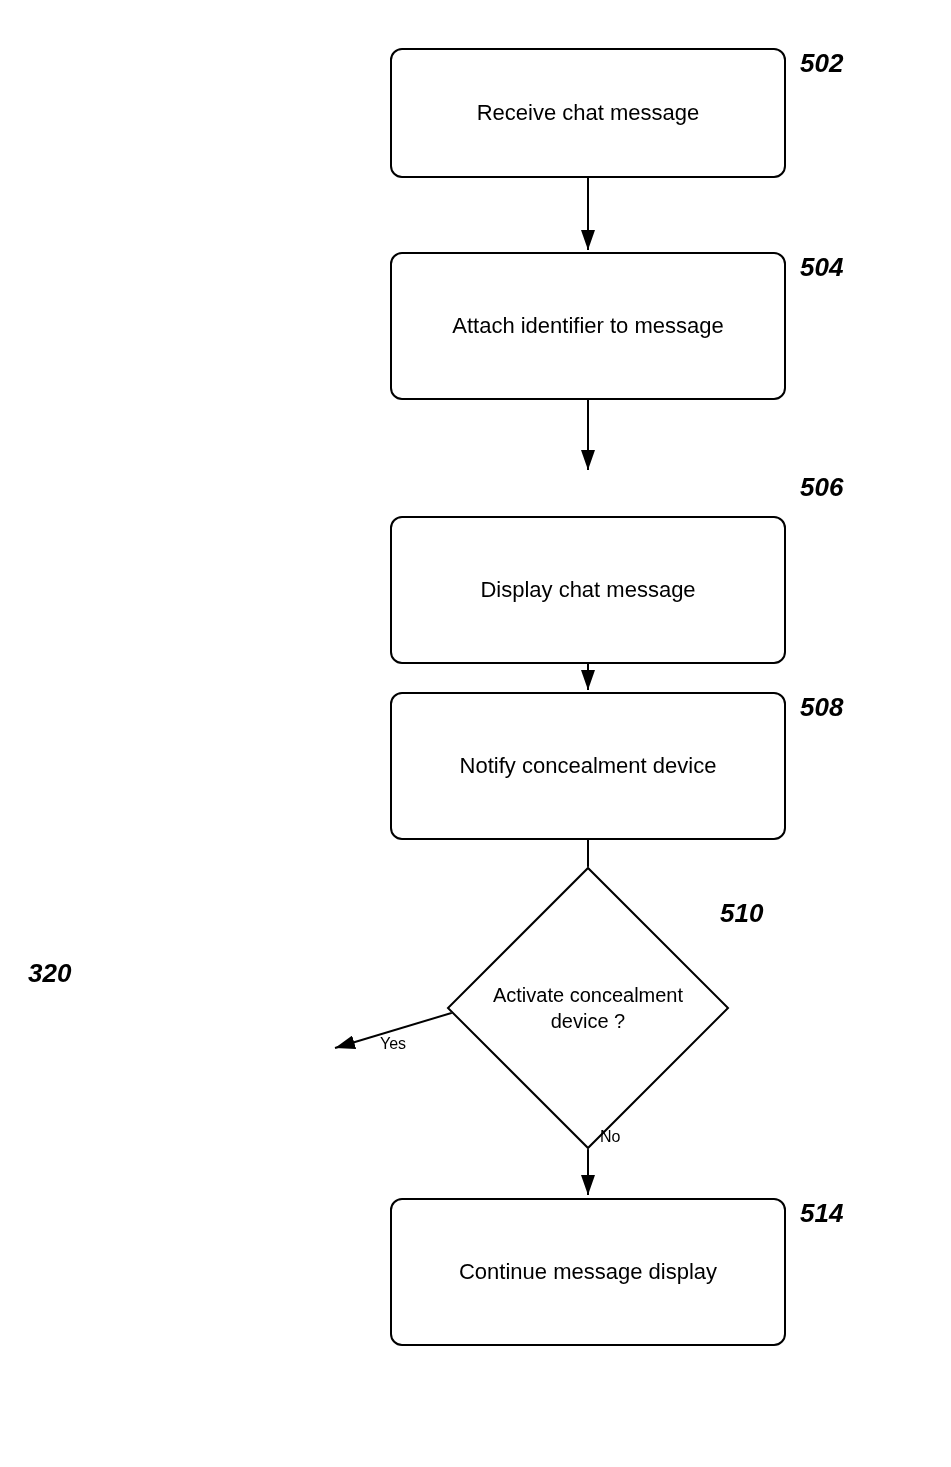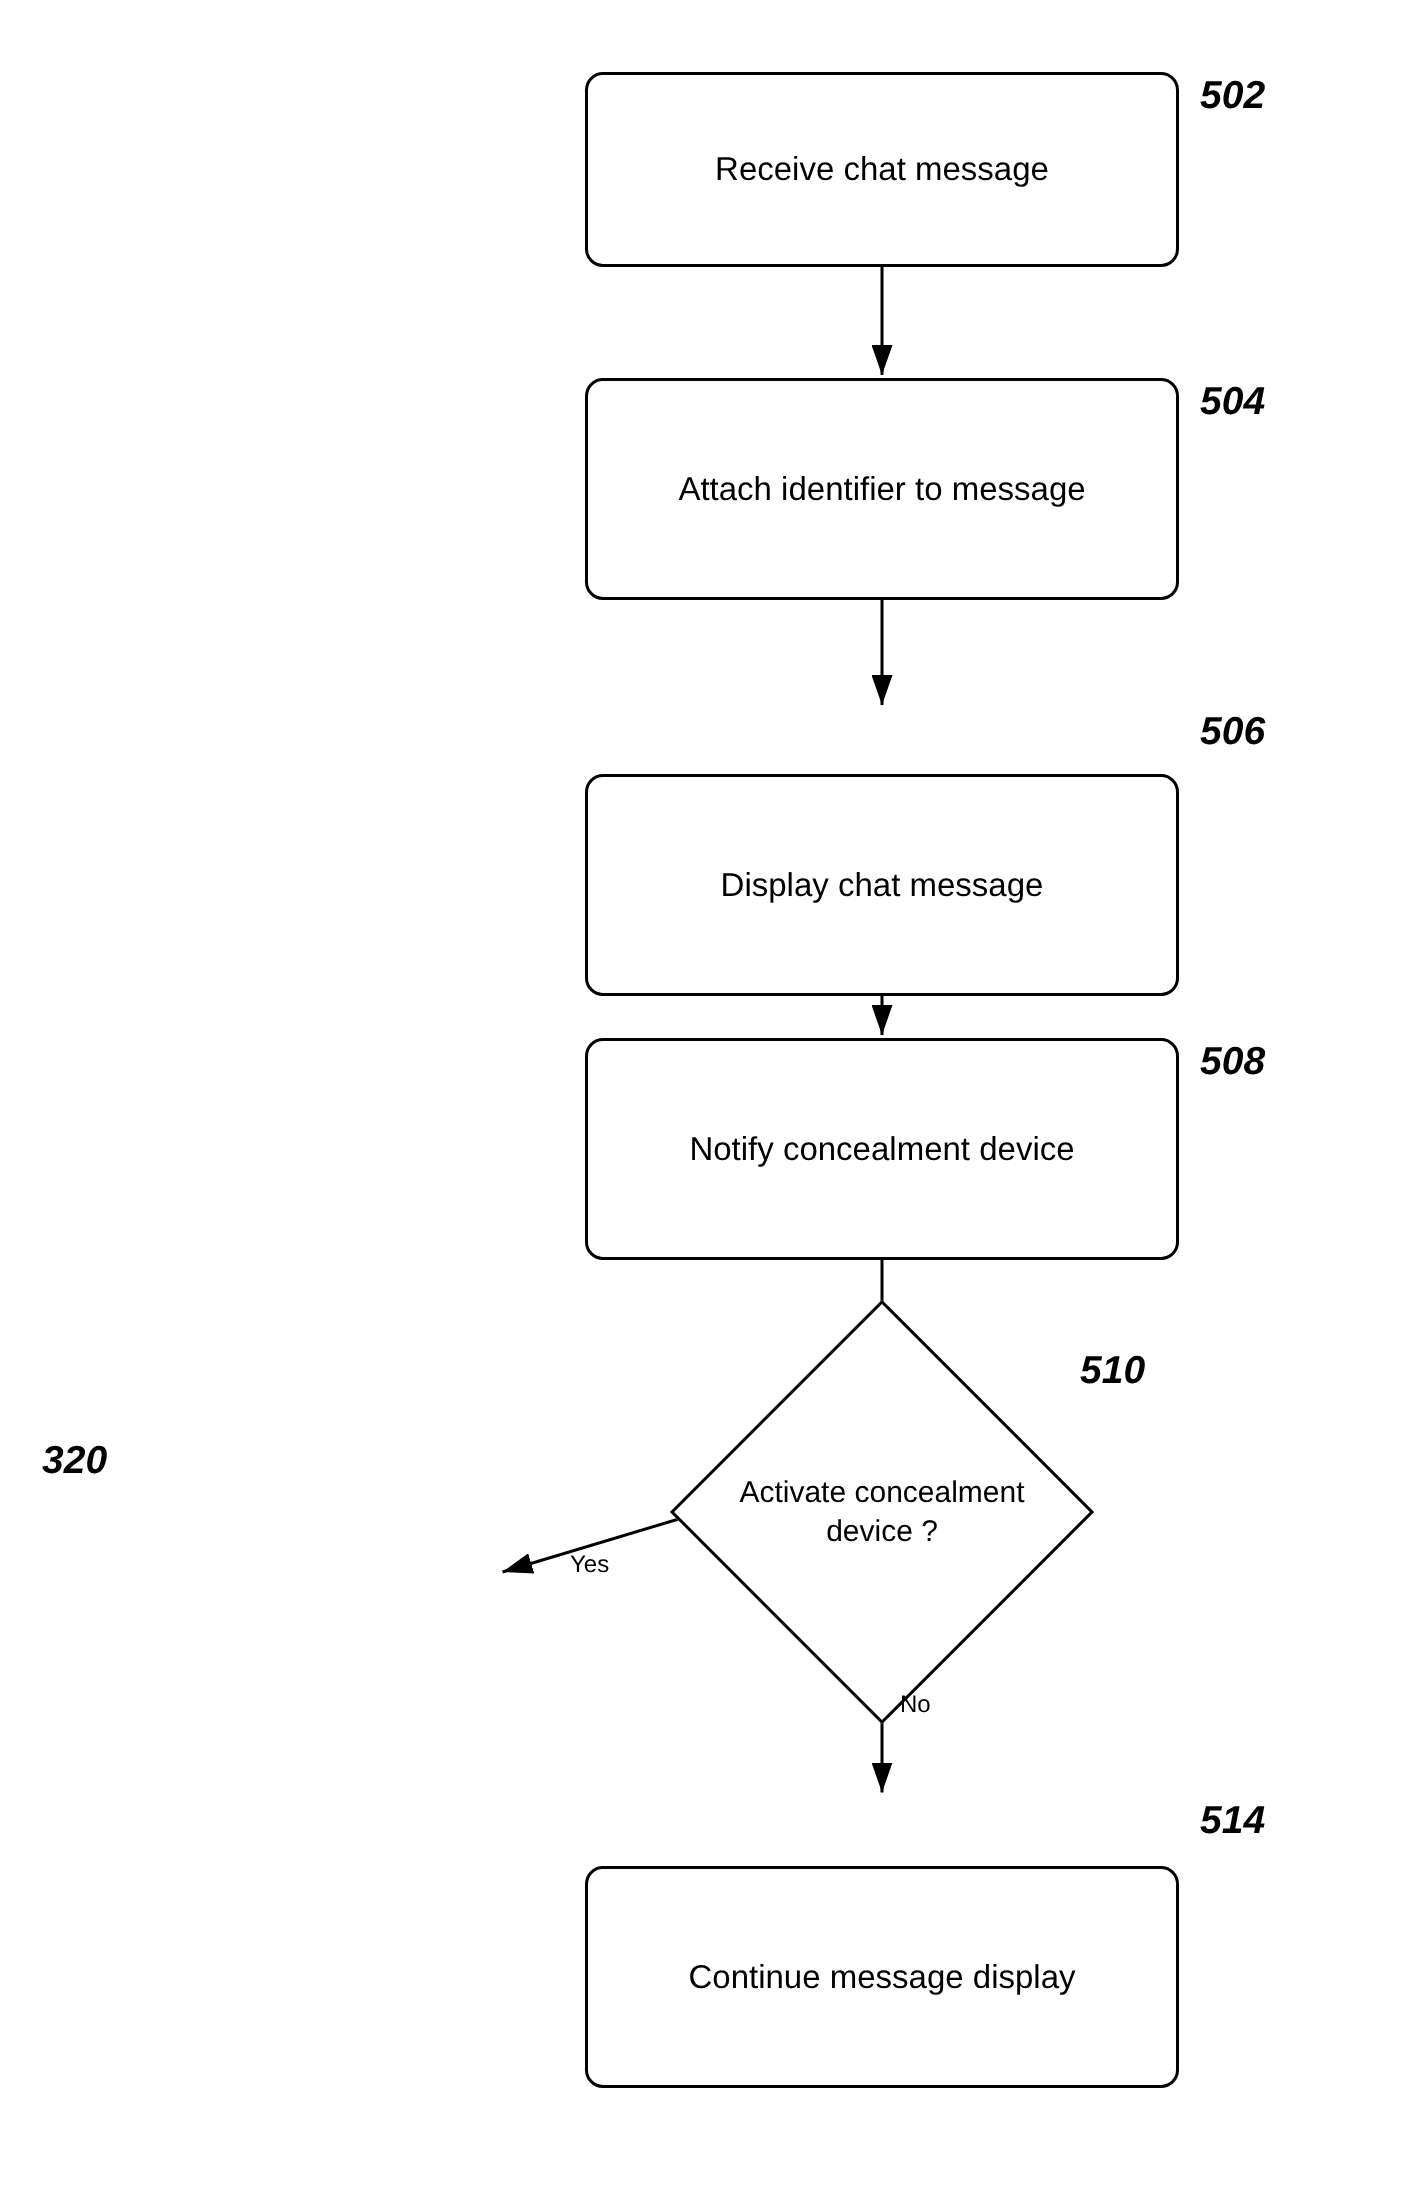--- a/index.html
+++ b/index.html
@@ -133,21 +133,21 @@
   <div class="flow-diamond" style="left: 478px; top: 898px; width: 220px; height: 220px;">
     <div class="diamond-shape"></div>
     <div class="diamond-text">
       <span>Activate concealment device ?</span>
     </div>
   </div>
   <span class="ref-label" style="left: 720px; top: 898px;">510</span>
 
   <span class="ref-label" style="left: 28px; top: 958px;">320</span>
 
-  <div class="flow-box" style="left: 390px; top: 1198px; width: 396px; height: 148px; margin-top: 46px;">
+  <div class="flow-box" style="left: 390px; top: 1198px; width: 396px; height: 148px;">
     <span>Continue message display</span>
   </div>
   <span class="ref-label" style="left: 800px; top: 1198px;">514</span>
 
   <span class="flow-label" style="left: 380px; top: 1035px; font-size: 16px; text-align: right;">Yes</span>
 
   <span class="flow-label" style="left: 600px; top: 1128px; font-size: 16px;">No</span>
 
 </div>
 

